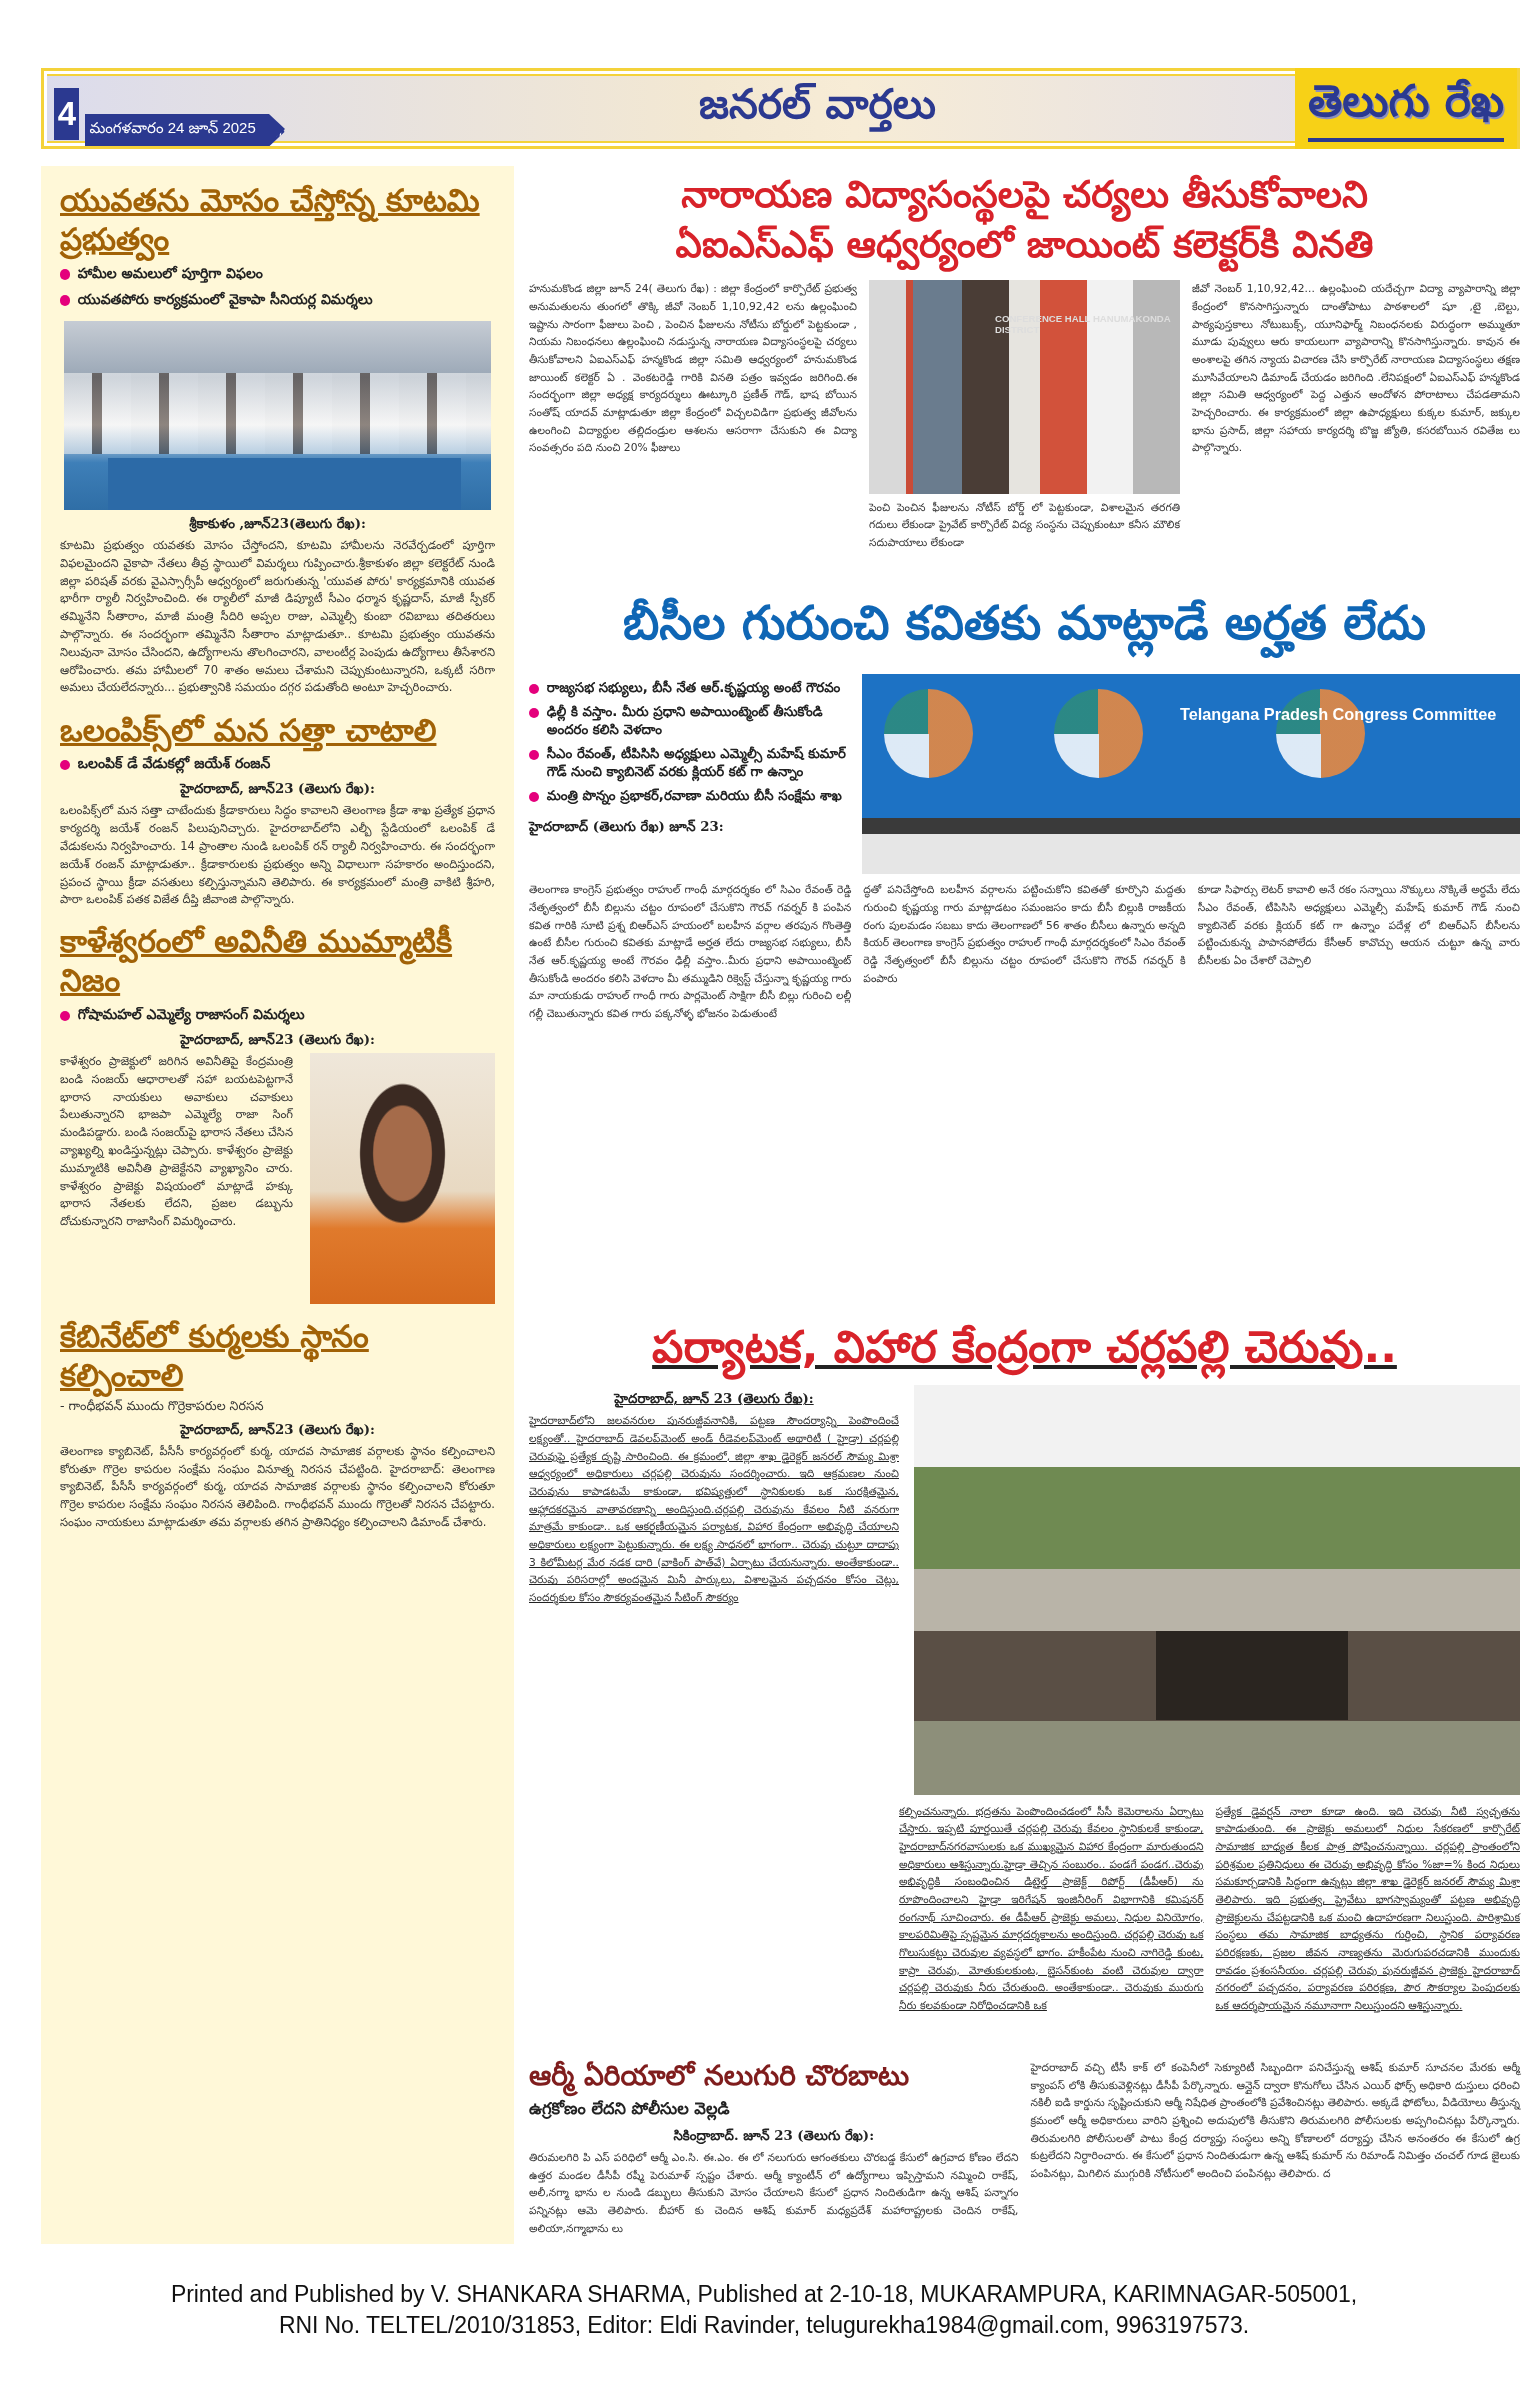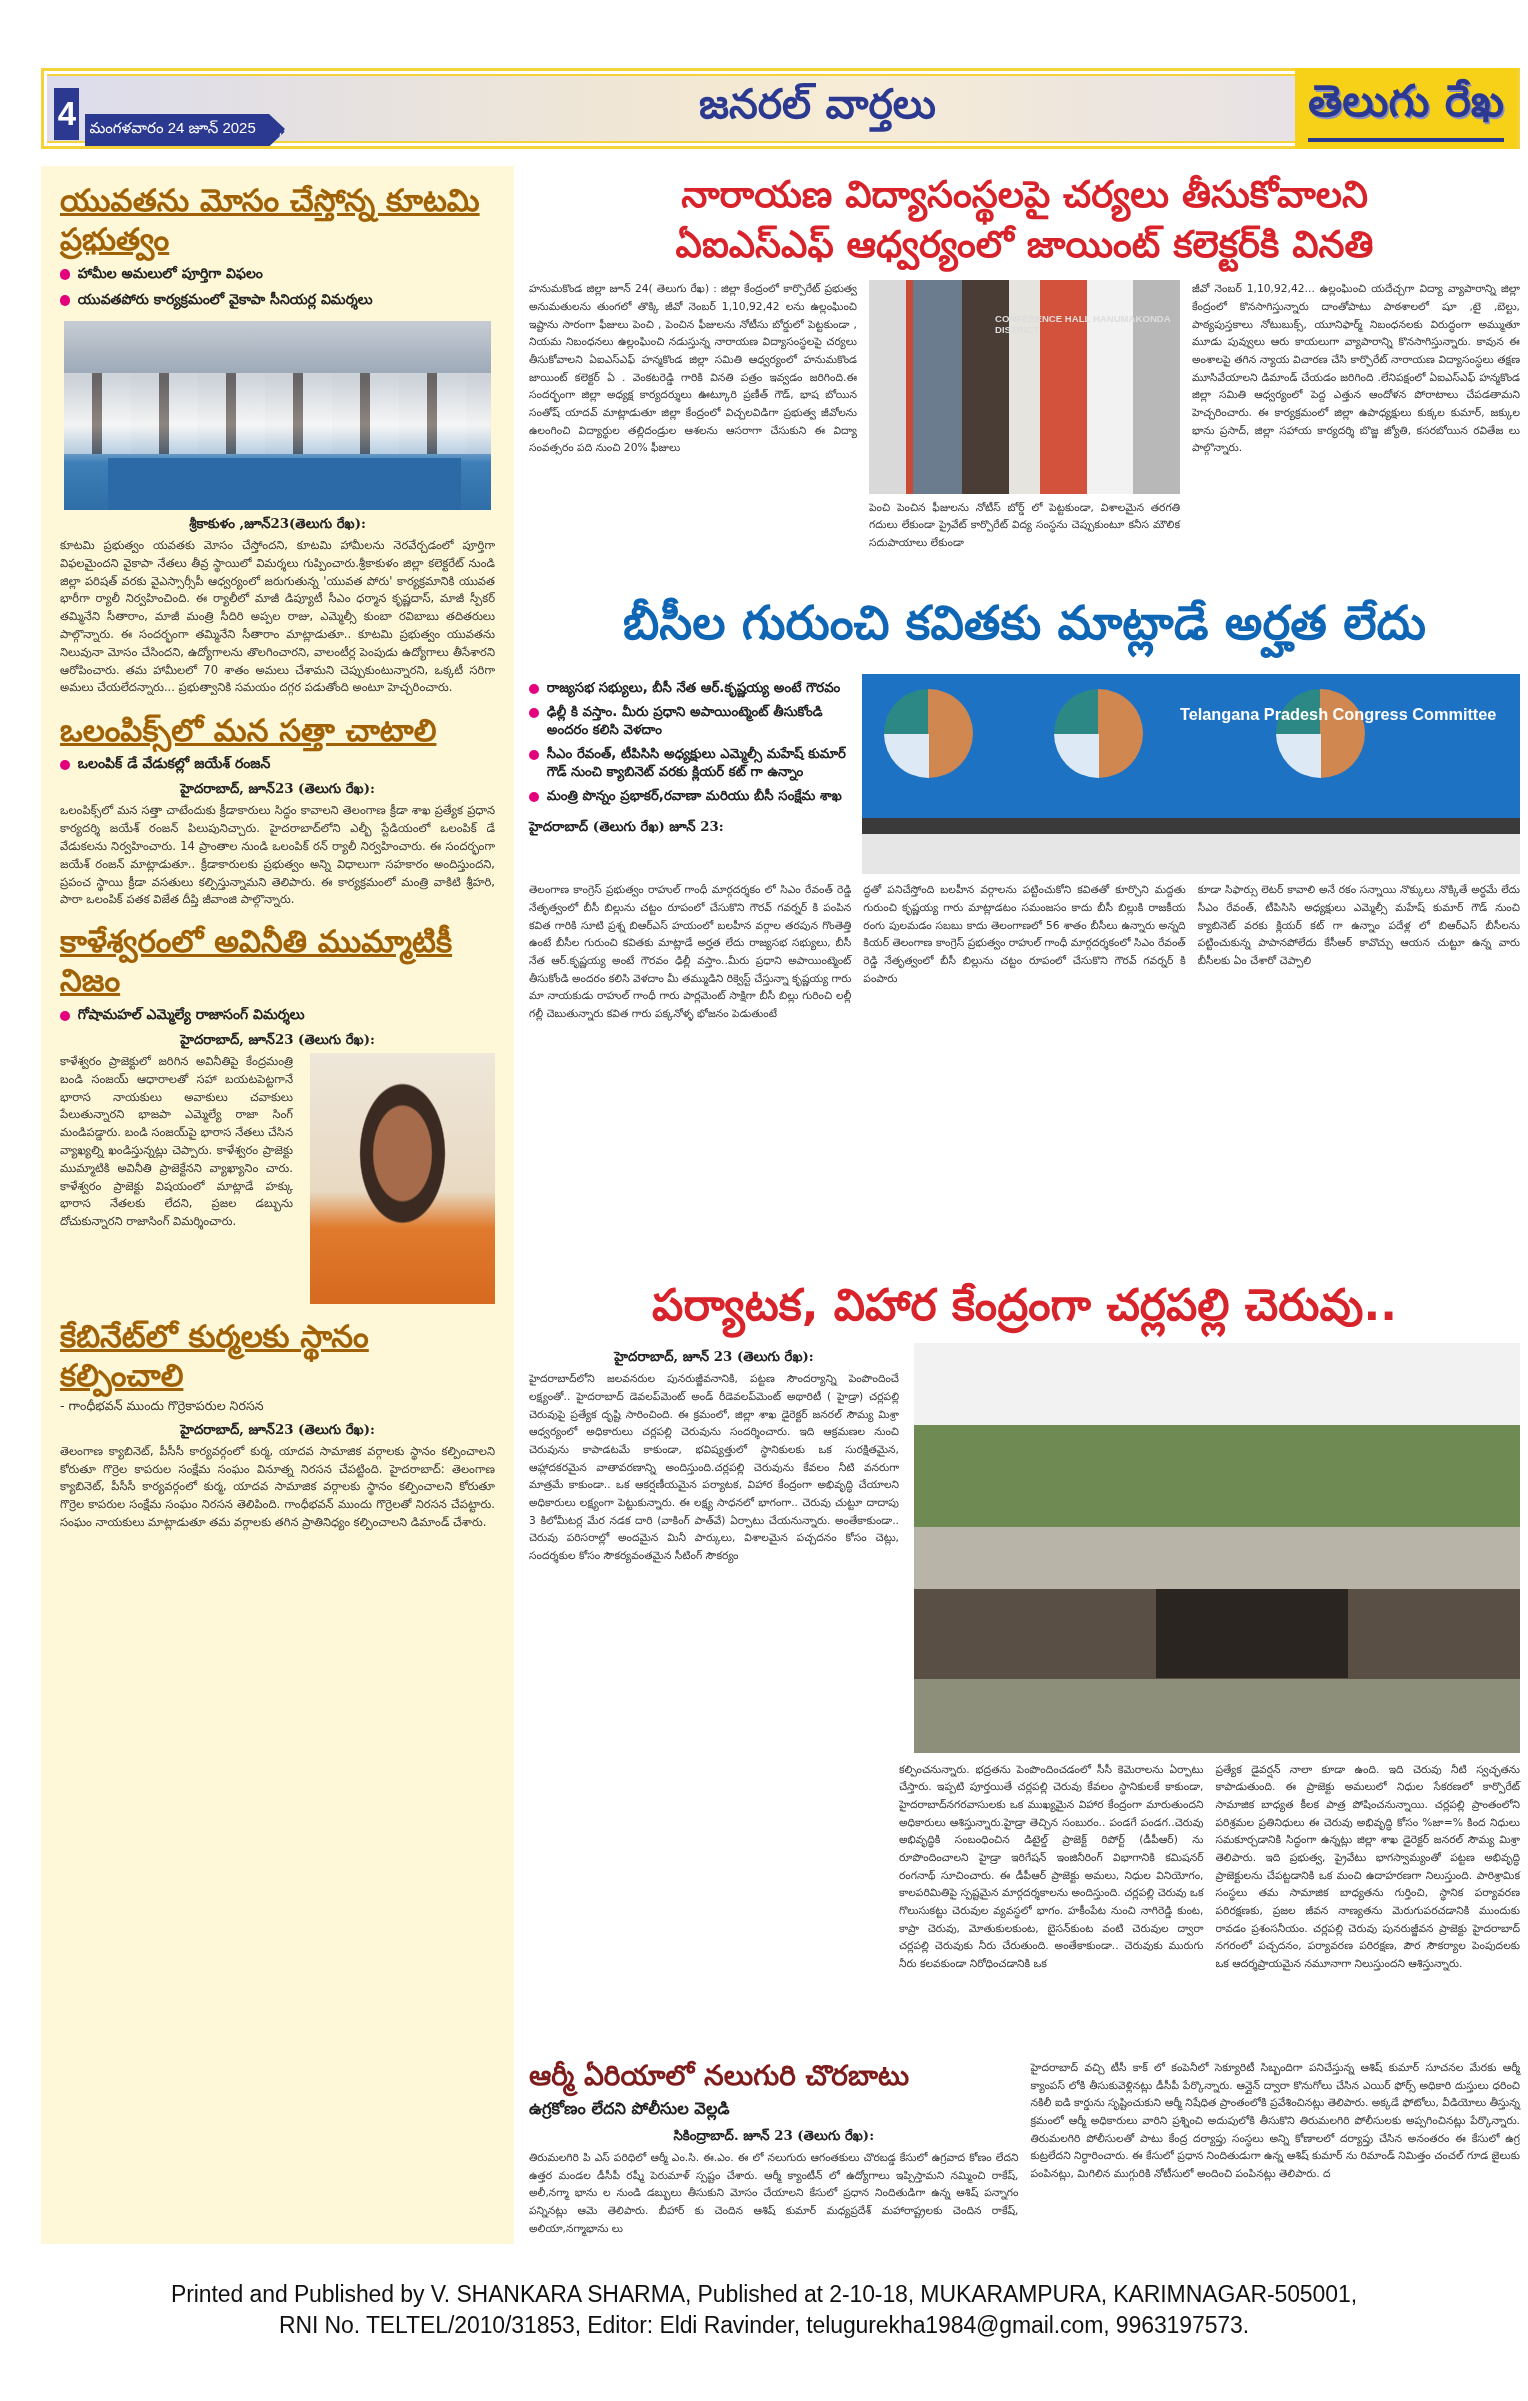--- a/index.html
+++ b/index.html
@@ -72,21 +72,21 @@
   .bc-top { display: flex; gap: 15px; margin-top: 12px; }
   .bc-bullets { width: 318px; }
   .bc-bullets .bullet { font-size: 13.3px; align-items: flex-start; }
   .bc-bullets .bullet .dot { margin-top: 3.7px; }
   .photo-congress { flex: 1; height: 200px;
     background: linear-gradient(180deg, #1d72c4 0 72%, #3a3a3a 72% 80%, #e6e6e6 80%); }
   .photo-congress .ptext { position:absolute; left: 318px; top: 30px; color:#fff; font: bold 16.3px "Liberation Sans", sans-serif; line-height: 1.3; }
   .photo-congress .hand { position:absolute; top:15px; width:89px; height:89px; border-radius:50%;
     background: conic-gradient(#f08a3b 0 50%, #fff 50% 75%, #2e8c7a 75%); opacity:.85; }
 
-  #article-charlapalli { left: 529px; top: 1275px; width: 991px; }
+  #article-charlapalli { left: 529px; top: 1317px; width: 991px; text-decoration: underline; }
   .charla-row { display: flex; gap: 15px; margin-top: 9px; }
   .photo-lake { width: 606px; height: 410px; flex: none;
     background: linear-gradient(180deg, #f2f2f2 0 20%, #6f8a52 20% 45%, #b9b4a8 45% 60%, #5a4f45 60% 82%, #8d8f7a 82%); }
   .photo-lake .culvert { position:absolute; left: 40%; top: 60%; width: 192px; height: 89px; background:#2a2520; }
 
   #article-army { left: 529px; top: 2059px; width: 991px; }
   .army-head { color: #7f1d1d; font: bold 28px "DejaVu Sans", sans-serif; }
   .army-sub { font: bold 16.3px "DejaVu Sans", sans-serif; color: #222; }
 
   

